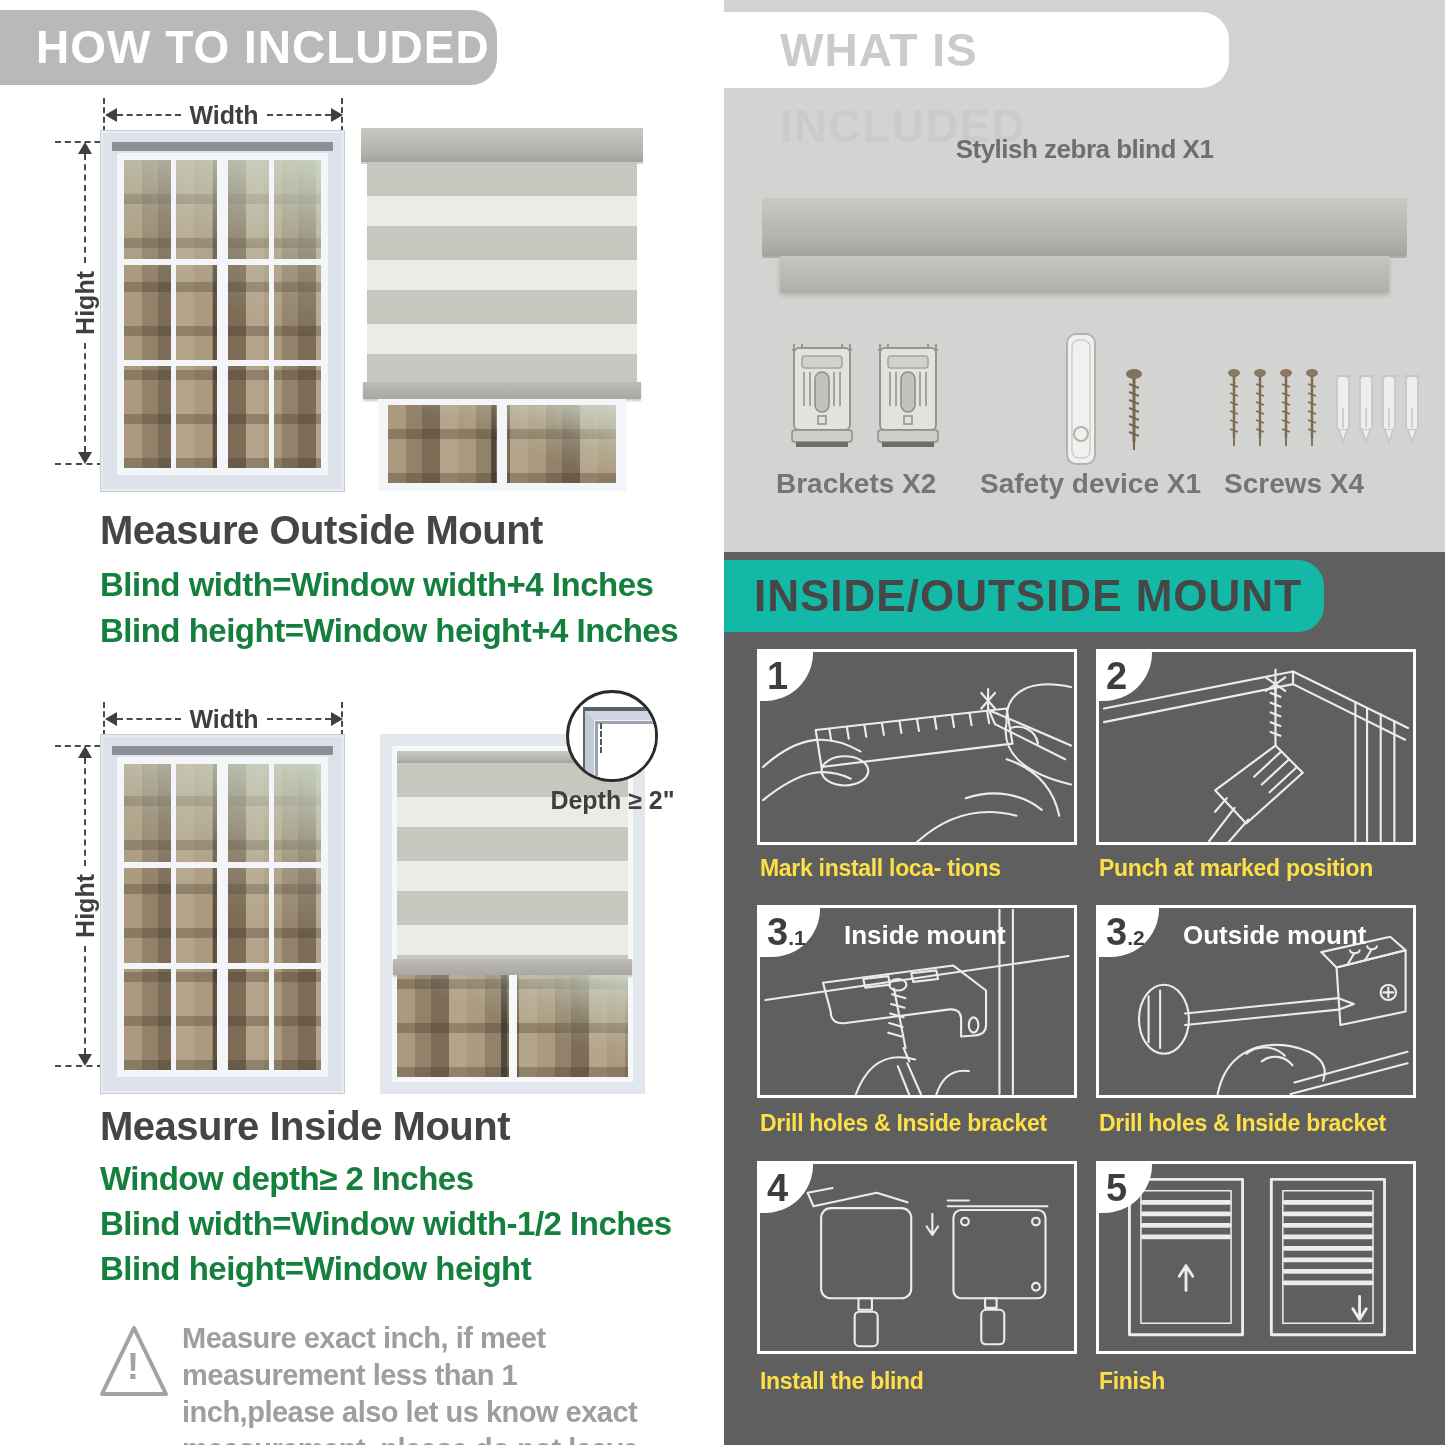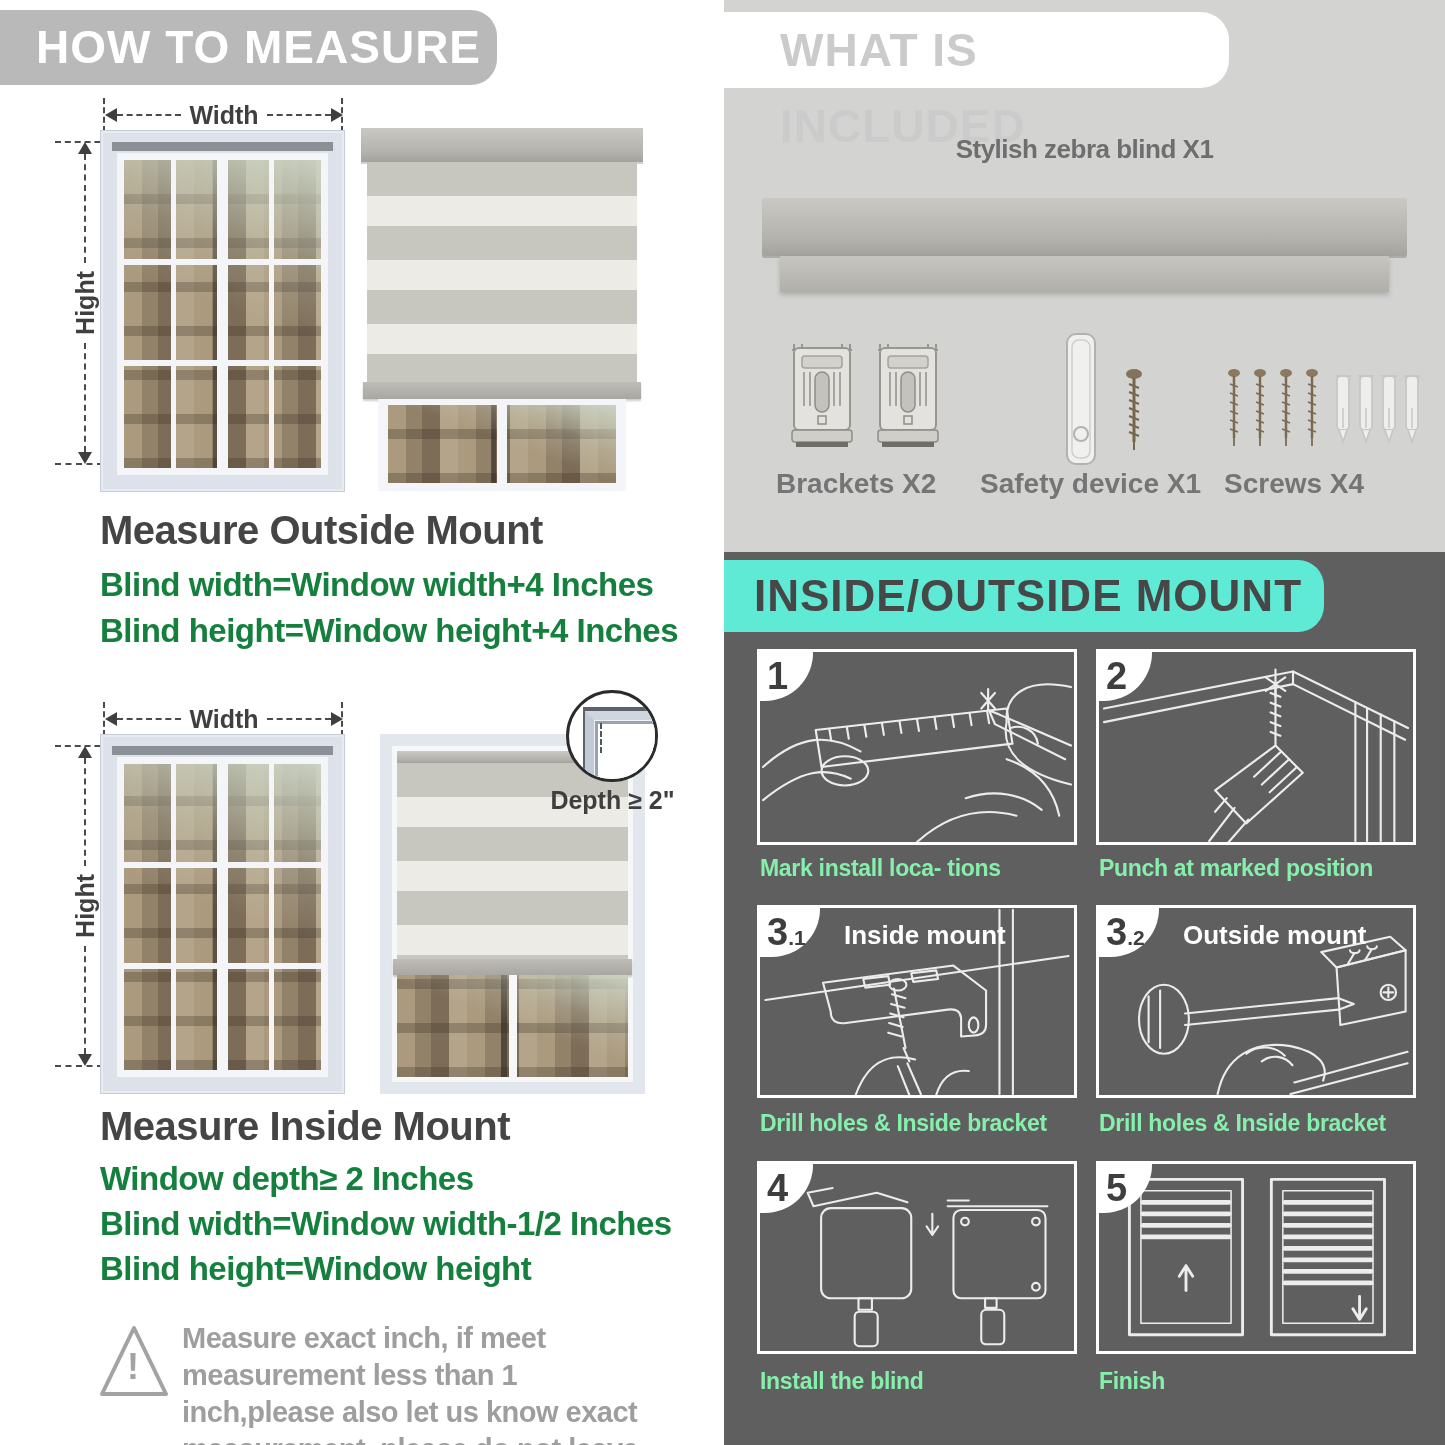--- a/index.html
+++ b/index.html
@@ -8,21 +8,21 @@
   .canvas { position:relative; width:1445px; height:1445px; background:#ffffff; overflow:hidden; }
   .abs { position:absolute; }
 
   
   .hdr-left { left:0; top:10px; width:497px; height:75px; background:#b9b9b9;
     border-radius:0 26px 26px 0; color:#ffffff; font-size:46px; font-weight:bold;
     line-height:75px; padding-left:36px; letter-spacing:1px; }
   .hdr-included { left:0; top:12px; width:505px; height:76px; background:#ffffff;
     border-radius:0 28px 28px 0; color:#cbcbcb; font-size:46px; font-weight:bold;
     line-height:76px; padding-left:56px; letter-spacing:1px; }
-  .hdr-mount { left:0; top:8px; width:600px; height:72px; background:#5eead4;
+  .hdr-mount { left:0; top:8px; width:600px; height:72px; background:#14b8a6;
     border-radius:0 26px 26px 0; color:#474747; font-size:44px; font-weight:bold;
     line-height:72px; padding-left:30px; letter-spacing:1px; }
 
   
   .m-title { color:#454545; font-size:40px; font-weight:bold; letter-spacing:-0.5px; }
   .m-line  { color:#15803d; font-size:33px; font-weight:bold; letter-spacing:-0.5px; }
   .warn-text { color:#9e9e9e; font-size:29px; font-weight:bold; line-height:37px; letter-spacing:-0.5px; }
 
   
   .harrow { display:flex; align-items:center; height:26px; }
@@ -87,32 +87,32 @@
     font-size:26px; font-weight:bold; letter-spacing:-0.5px; }
   .item-lbl { top:468px; text-align:left; color:#757575; font-size:28px; font-weight:bold; }
 
   
   .frame { border:3px solid #ffffff; }
   .badge { position:absolute; left:-3px; top:-3px; min-width:56px; height:52px; background:#ffffff;
     border-radius:0 0 48px 0; color:#3e3e3e; font-weight:bold; font-size:38px;
     padding:2px 14px 0 10px; line-height:50px; }
   .badge .sub { font-size:21px; font-weight:bold; }
   .step-title { position:absolute; top:12px; left:84px; color:#ffffff; font-size:26px; font-weight:bold; }
-  .caption { color:#86efac; font-size:23px; font-weight:bold; letter-spacing:-0.3px; }
+  .caption { color:#fde047; font-size:23px; font-weight:bold; letter-spacing:-0.3px; }
   .lineart { position:absolute; inset:0; width:100%; height:100%; }
   .lineart path, .lineart rect, .lineart circle, .lineart ellipse {
     fill:none; stroke:#ececec; stroke-width:2.2; stroke-linecap:round; stroke-linejoin:round; }
 </style>
 </head>
 <body>
 
 <div class="canvas">
 
   <div class="abs hdr-left">
-    <span>HOW TO MEASURE</span>
+    <span>HOW TO INCLUDED</span>
   </div>
 
   <div class="abs tick-v" style="left:103px; top:98px;"></div>
   <div class="abs tick-v" style="left:341px; top:98px;"></div>
   <div class="abs harrow" style="left:105px; top:102px; width:238px;">
     <span class="tri-l"></span>
     <span class="dash"></span>
     <span class="lbl">Width</span>
     <span class="dash"></span>
     <span class="tri-r"></span>

